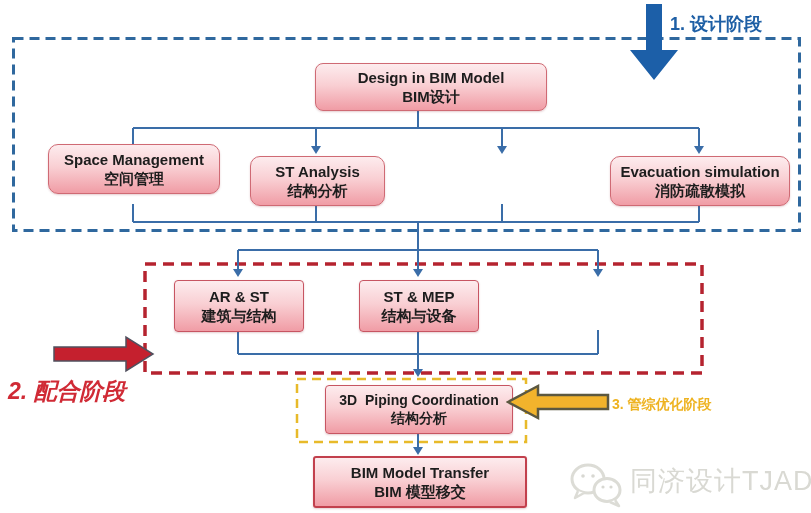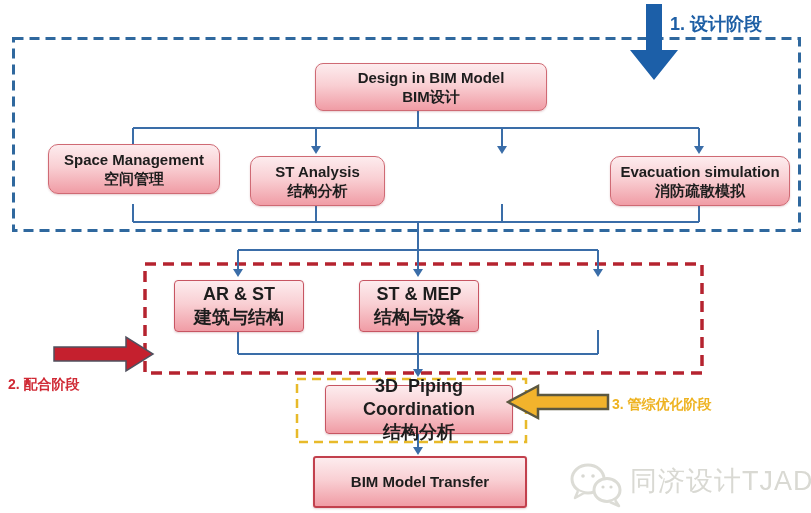--- a/index.html
+++ b/index.html
@@ -14,32 +14,32 @@
     position:absolute;display:flex;flex-direction:column;align-items:center;justify-content:center;
     background:linear-gradient(180deg,#fdecee 0%,#f9cfd3 46%,#f09ca5 100%);
     border:1.5px solid #cf6a74;color:#1d1d1d;font-weight:bold;text-align:center;
     line-height:1.28;box-shadow:0 1px 2px rgba(150,60,70,.25);
   }
   .r10{border-radius:10px;}
   .r8{border-radius:8px;margin-left:12px;}
   .r4{border-radius:4px;border-color:#c75562;}
   .r3{border-radius:3px;border:2px solid #c2404d;}
   .f15{font-size:15px;}
-  .f14{font-size:18px;}
-  .f13{font-size:18px;}
+  .f14{font-size:14px;}
+  .f13{font-size:15px;}
   .ln{white-space:pre-wrap;}
   
   .lv{position:absolute;width:2px;background:#3a6da8;}
   .lh{position:absolute;height:2px;background:#3a6da8;}
   .ah{position:absolute;width:0;height:0;border-left:5px solid transparent;
       border-right:5px solid transparent;border-top:8px solid #3a6da8;}
   
   .stage{position:absolute;font-weight:bold;white-space:nowrap;margin-top:7px;}
   .s1{color:#1e5fa5;font-size:18px;}
-  .s2{color:#d02a35;font-size:14px;}
+  .s2{color:#d02a35;font-size:23px;font-style:italic;}
   .s3{color:#eeb322;font-size:14px;}
   
   .wm-text{position:absolute;color:#d9d9d3;font-size:27px;letter-spacing:1px;white-space:nowrap;}
 </style>
 </head>
 <body>
 
 <div id="canvas">
 
   <svg class="layer" width="811" height="513">
@@ -110,20 +110,21 @@
     <div class="ln">结构与设备</div>
   </div>
 
   <div class="box r4 f14" style="left:325px;top:385px;width:186px;height:47px">
     <div class="ln">3D  Piping Coordination</div>
     <div class="ln">结构分析</div>
   </div>
 
   <div class="box r3 f15" style="left:313px;top:456px;width:210px;height:48px">
     <div class="ln">BIM Model Transfer</div>
+    <div class="ln">BIM 模型移交</div>
   </div>
 
   <svg class="layer" style="left:628px;top:4px" width="52" height="80">
     <polygon points="18,0 34,0 34,46 50,46 26,76 2,46 18,46" fill="#1c5fa8"></polygon>
   </svg>
   <svg class="layer" style="left:52px;top:335px" width="104" height="38">
     <polygon points="2,12 74,12 74,2 101,19 74,36 74,26 2,26" fill="#c5202e" stroke="#50505e" stroke-width="1.5"></polygon>
   </svg>
   <svg class="layer" style="left:506px;top:383px" width="104" height="38">
     <polygon points="2,19 32,3 32,12 102,12 102,26 32,26 32,35" fill="#f2b32c" stroke="#5c5840" stroke-width="2.5"></polygon>

